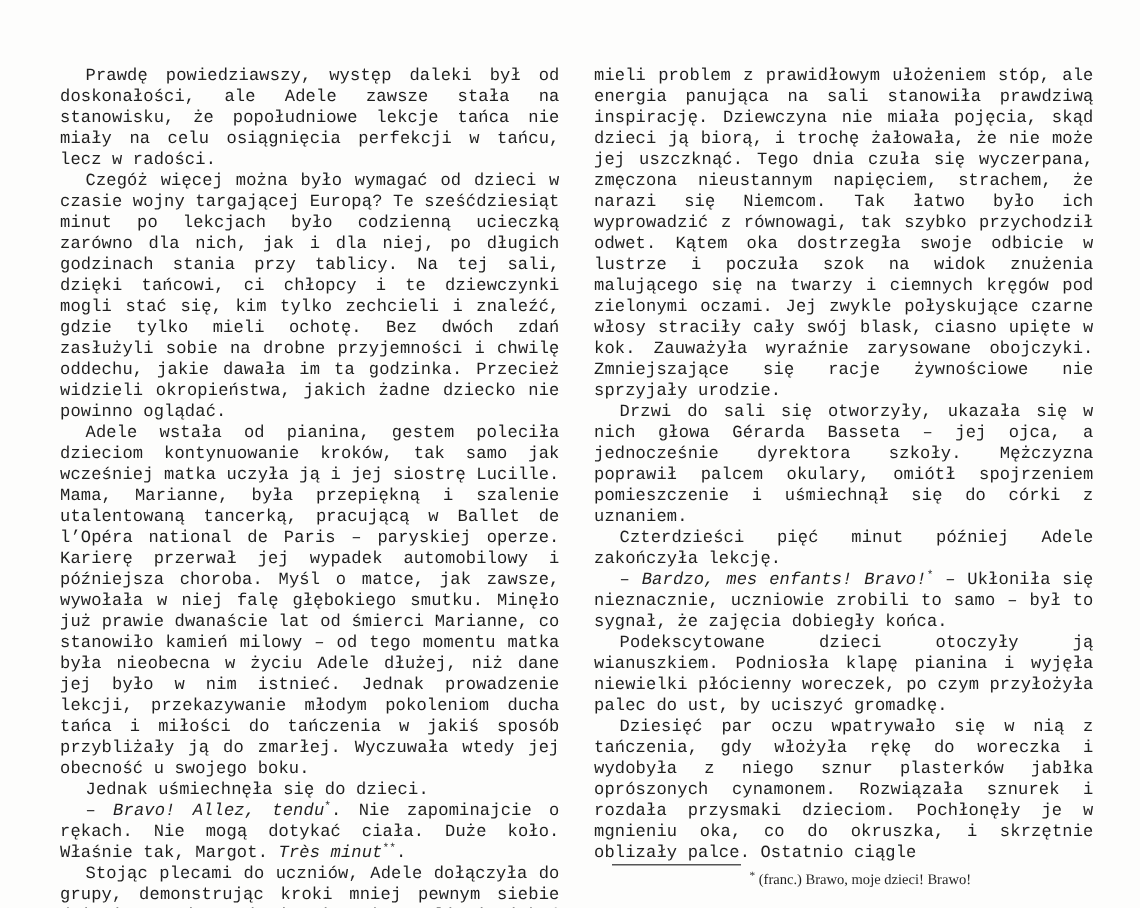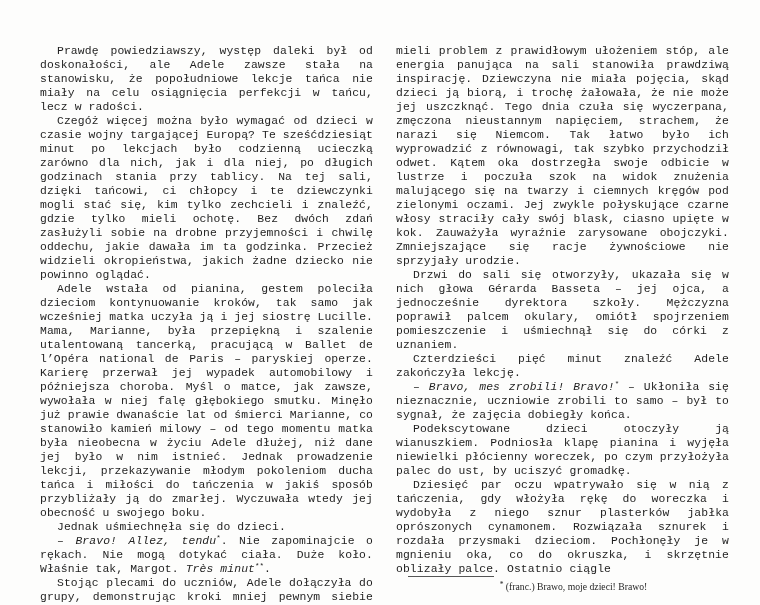--- a/index.html
+++ b/index.html
@@ -84,22 +84,22 @@
           <div class="footnote"><sup class="fn-mark">**</sup> (franc.) Bardzo dobrze.</div>
         </div>
     </div>
     <div class="page-number">10</div>
   </div>
 
   <div class="page">
     <div class="page-text">
         <p class="para"><span>mieli problem z prawidłowym ułożeniem stóp, ale energia panująca na sali stanowiła prawdziwą inspirację. Dziewczyna nie miała pojęcia, skąd dzieci ją biorą, i trochę żałowała, że nie może jej uszczknąć. Tego dnia czuła się wyczerpana, zmęczona nieustannym napięciem, strachem, że narazi się Niemcom. Tak łatwo było ich wyprowadzić z równowagi, tak szybko przychodził odwet. Kątem oka dostrzegła swoje odbicie w lustrze i poczuła szok na widok znużenia malującego się na twarzy i ciemnych kręgów pod zielonymi oczami. Jej zwykle połyskujące czarne włosy straciły cały swój blask, ciasno upięte w kok. Zauważyła wyraźnie zarysowane obojczyki. Zmniejszające się racje żywnościowe nie sprzyjały urodzie.</span></p>
         <p class="para indent"><span>Drzwi do sali się otworzyły, ukazała się w nich głowa Gérarda Basseta – jej ojca, a jednocześnie dyrektora szkoły. Mężczyzna poprawił palcem okulary, omiótł spojrzeniem pomieszczenie i uśmiechnął się do córki z uznaniem.</span></p>
-        <p class="para indent"><span>Czterdzieści pięć minut znaleźć Adele zakończyła lekcję.</span></p>
-        <p class="para indent"><span>– </span><em>Bravo, mes zrobili! Bravo!</em><sup class="fn-mark">*</sup><span> – Ukłoniła się nieznacznie, uczniowie zrobili to samo – był to sygnał, że zajęcia dobiegły końca.</span></p>
+        <p class="para indent"><span>Czterdzieści pięć minut później Adele zakończyła lekcję.</span></p>
+        <p class="para indent"><span>– </span><em>Bardzo, mes enfants! Bravo!</em><sup class="fn-mark">*</sup><span> – Ukłoniła się nieznacznie, uczniowie zrobili to samo – był to sygnał, że zajęcia dobiegły końca.</span></p>
         <p class="para indent"><span>Podekscytowane dzieci otoczyły ją wianuszkiem. Podniosła klapę pianina i wyjęła niewielki płócienny woreczek, po czym przyłożyła palec do ust, by uciszyć gromadkę.</span></p>
         <p class="para indent"><span>Dziesięć par oczu wpatrywało się w nią z tańczenia, gdy włożyła rękę do woreczka i wydobyła z niego sznur plasterków jabłka oprószonych cynamonem. Rozwiązała sznurek i rozdała przysmaki dzieciom. Pochłonęły je w mgnieniu oka, co do okruszka, i skrzętnie oblizały palce. Ostatnio ciągle</span></p>
       </div>
     <div class="footnotes">
       <div class="footnote-rule"></div>
       <div>
           <div class="footnote"><sup class="fn-mark">*</sup> (franc.) Brawo, moje dzieci! Brawo!</div>
         </div>
     </div>
     <div class="page-number">19</div>

